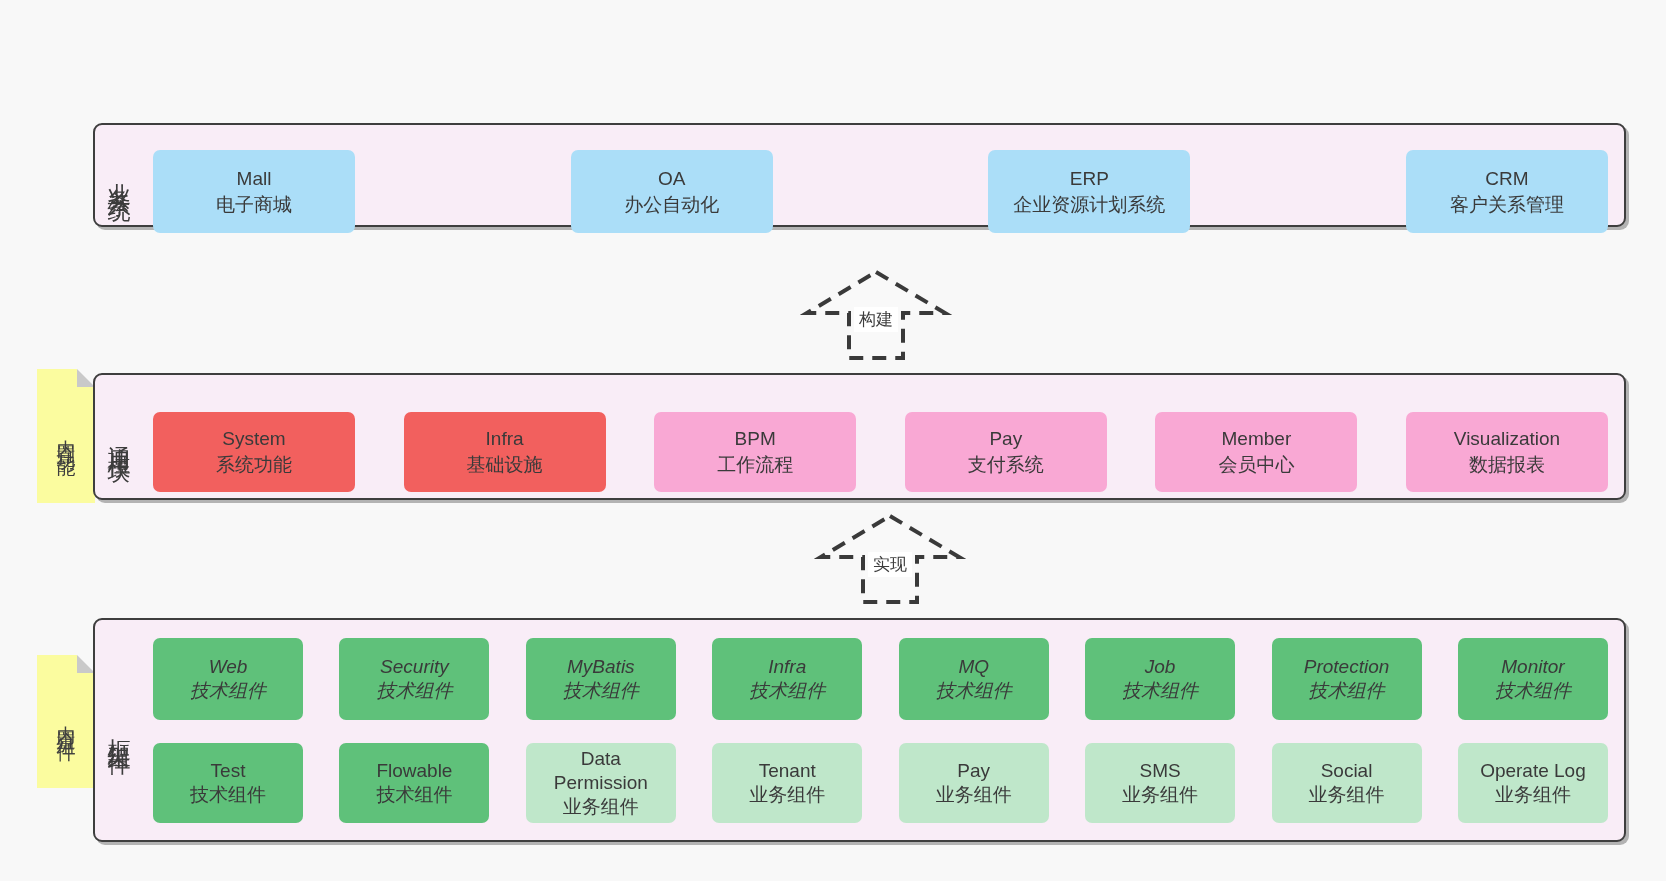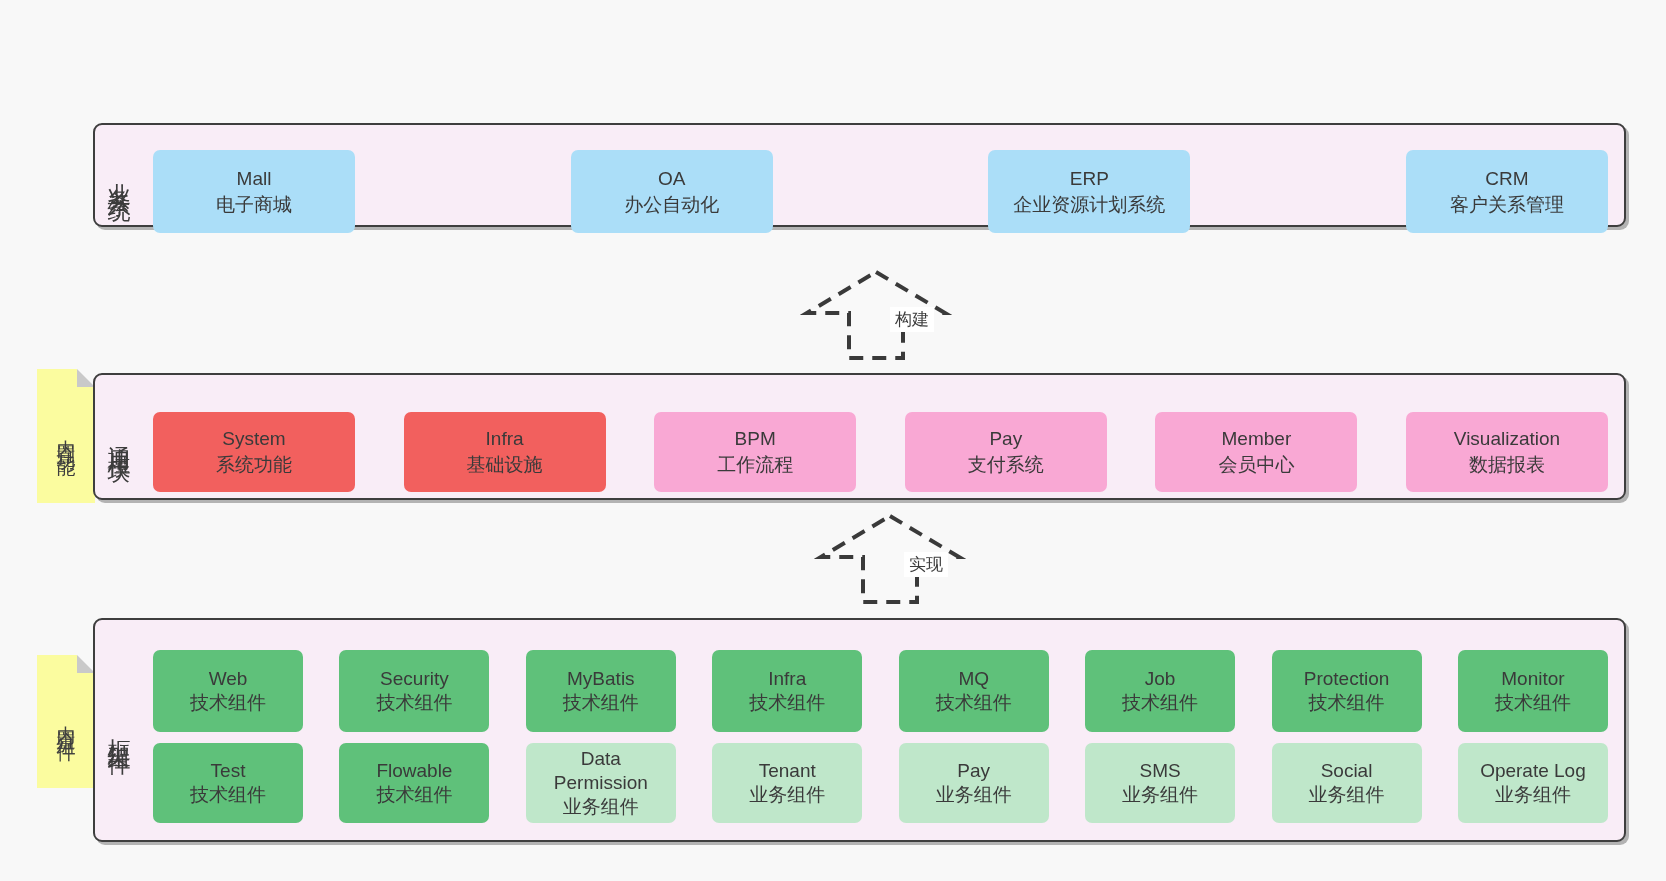--- a/index.html
+++ b/index.html
@@ -55,21 +55,21 @@
     clip-path:polygon(0 0,0 100%,100% 100%);
   }
   .note-text{
     writing-mode:vertical-rl;text-orientation:upright;
     font-size:19px;letter-spacing:6px;color:#3d3d3d;
   }
   
   .arrow{position:absolute;}
   .arrow-label{
     position:absolute;background:#ffffff;padding:1px 5px;
-    font-size:17px;color:#3d3d3d;white-space:nowrap;margin-left:36px;
+    font-size:17px;color:#3d3d3d;white-space:nowrap;
   }
 </style>
 </head>
 <body>
 
 <div class="stage">
 
   <div class="note" style="top:369px;height:134px;">
     <div class="note-fold"></div>
     <div class="note-text">内置功能</div>
@@ -138,21 +138,21 @@
   </section>
 
   <svg class="arrow" style="left:809px;top:508px;" width="165" height="100" viewBox="0 0 165 100">
     <polygon points="81,8 150,49 108,49 108,94 54,94 54,49 12,49" fill="#f9f9f9" stroke="#3a3a3a" stroke-width="4" stroke-dasharray="14 9"></polygon>
   </svg>
   <div class="arrow-label" style="left:868px;top:552px;">实现</div>
 
   <section class="layer" style="top:618px;height:224px;">
     <div class="layer-label">框架组件</div>
 
-    <div class="box-row" style="top:30px;height:82px;">
+    <div class="box-row" style="top:18px;height:82px;font-style:italic;">
       <div class="box green w150">
         <div class="bn">Web</div>
         <div class="bs">技术组件</div>
       </div>
       <div class="box green w150">
         <div class="bn">Security</div>
         <div class="bs">技术组件</div>
       </div>
       <div class="box green w150">
         <div class="bn">MyBatis</div>

